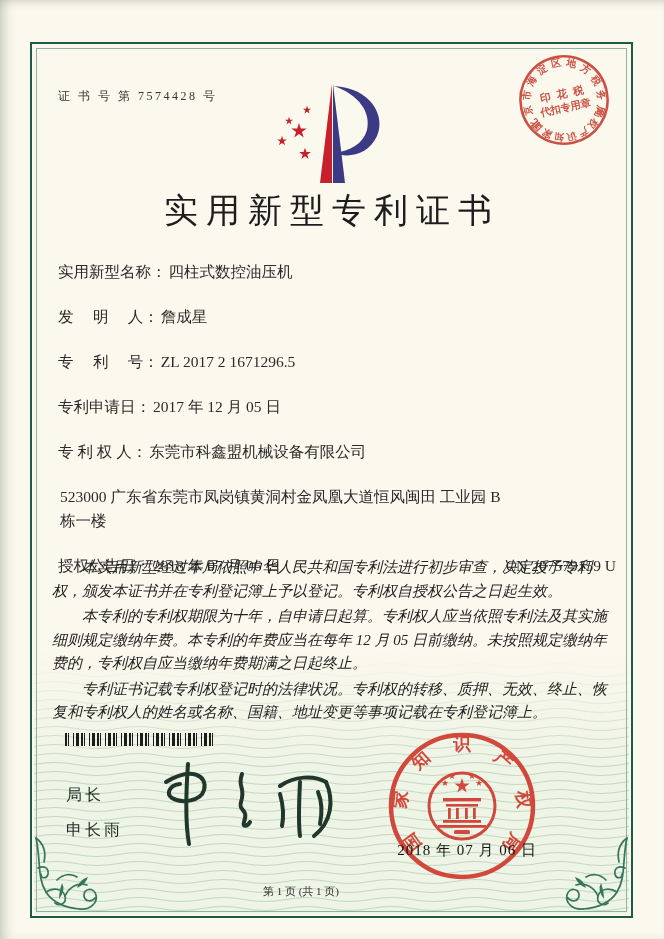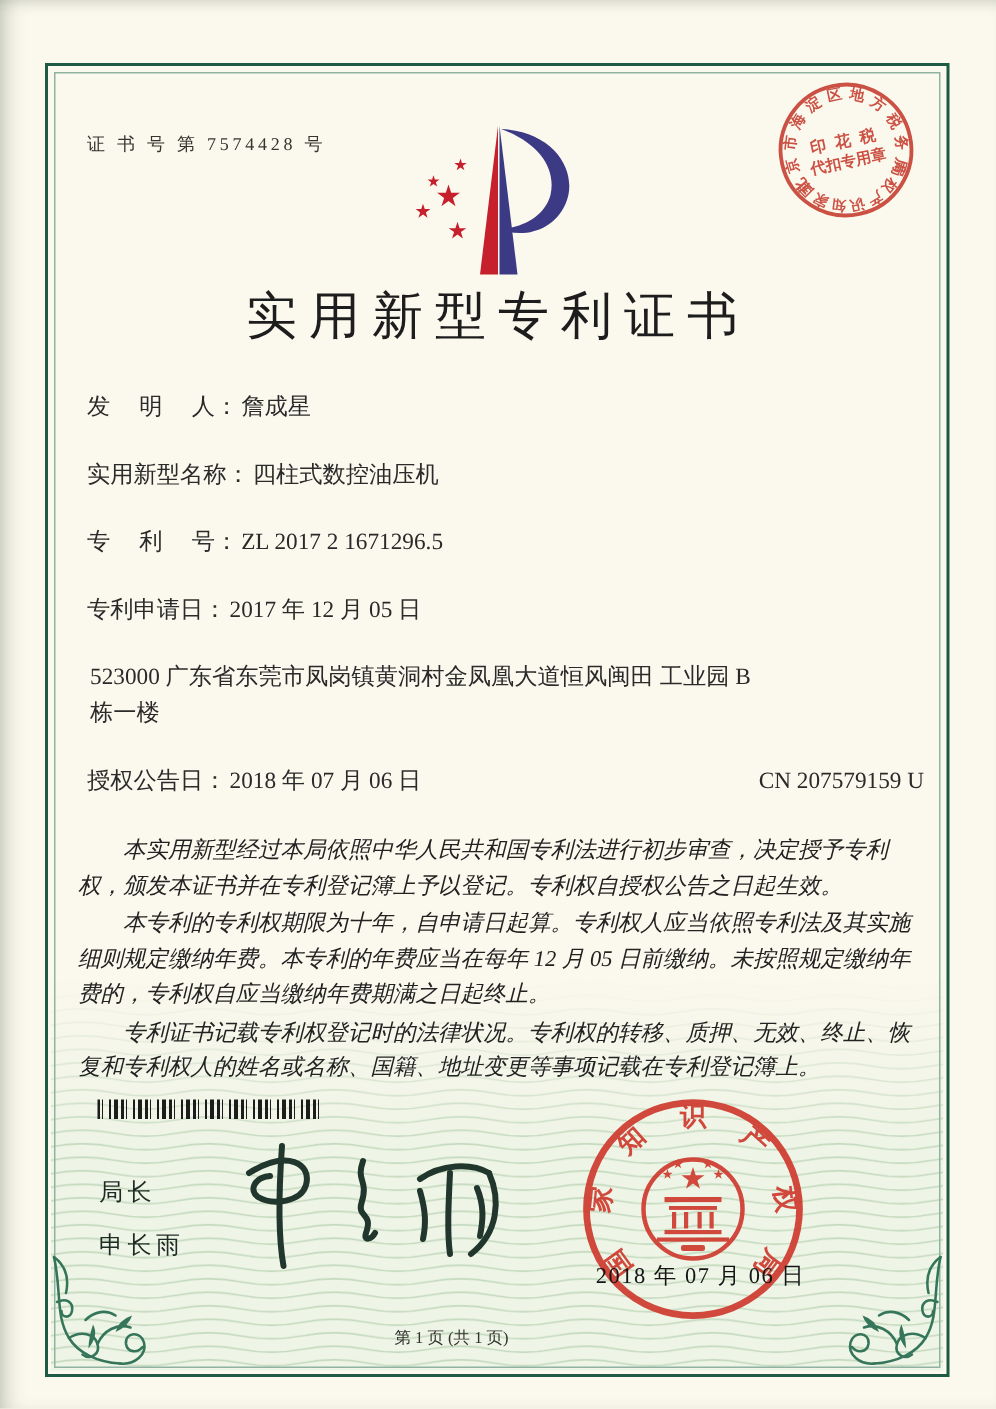--- a/index.html
+++ b/index.html
@@ -153,34 +153,38 @@
         <text x="55" y="15" text-anchor="middle" font-size="11" transform="rotate(122 55 55)">局</text>
       </g>
     <text x="55" y="52" text-anchor="middle" font-size="12.5" letter-spacing="2">印 花 税</text>
     <text x="55" y="68" text-anchor="middle" font-size="12">代扣专用章</text>
   </svg>
 
   <div class="doc-title">实用新型专利证书</div>
 
   <div class="fields">
     <div class="row">
+      <span class="lab">实用新型名称：</span>
+      <span class="val">四柱式数控油压机</span>
+    </div>
+    <div class="row">
       <span class="lab">发　 明 　人：</span>
       <span class="val">詹成星</span>
     </div>
     <div class="row">
-      <span class="lab">实用新型名称：</span>
-      <span class="val">四柱式数控油压机</span>
-    </div>
-    <div class="row">
       <span class="lab">专　 利 　号：</span>
       <span class="val">ZL 2017 2 1671296.5</span>
     </div>
     <div class="row">
       <span class="lab">专利申请日：</span>
       <span class="val">2017 年 12 月 05 日</span>
+    </div>
+    <div class="row">
+      <span class="lab">专 利 权 人：</span>
+      <span class="val">东莞市科鑫盟机械设备有限公司</span>
     </div>
     <div class="row addr">
       <span class="val">523000 广东省东莞市凤岗镇黄洞村金凤凰大道恒风闽田 工业园 B 栋一楼</span>
     </div>
     <div class="row grant">
       <span class="pair">
         <span class="lab">授权公告日：</span>
         <span class="val">2018 年 07 月 06 日</span>
       </span>
       <span class="pair">

